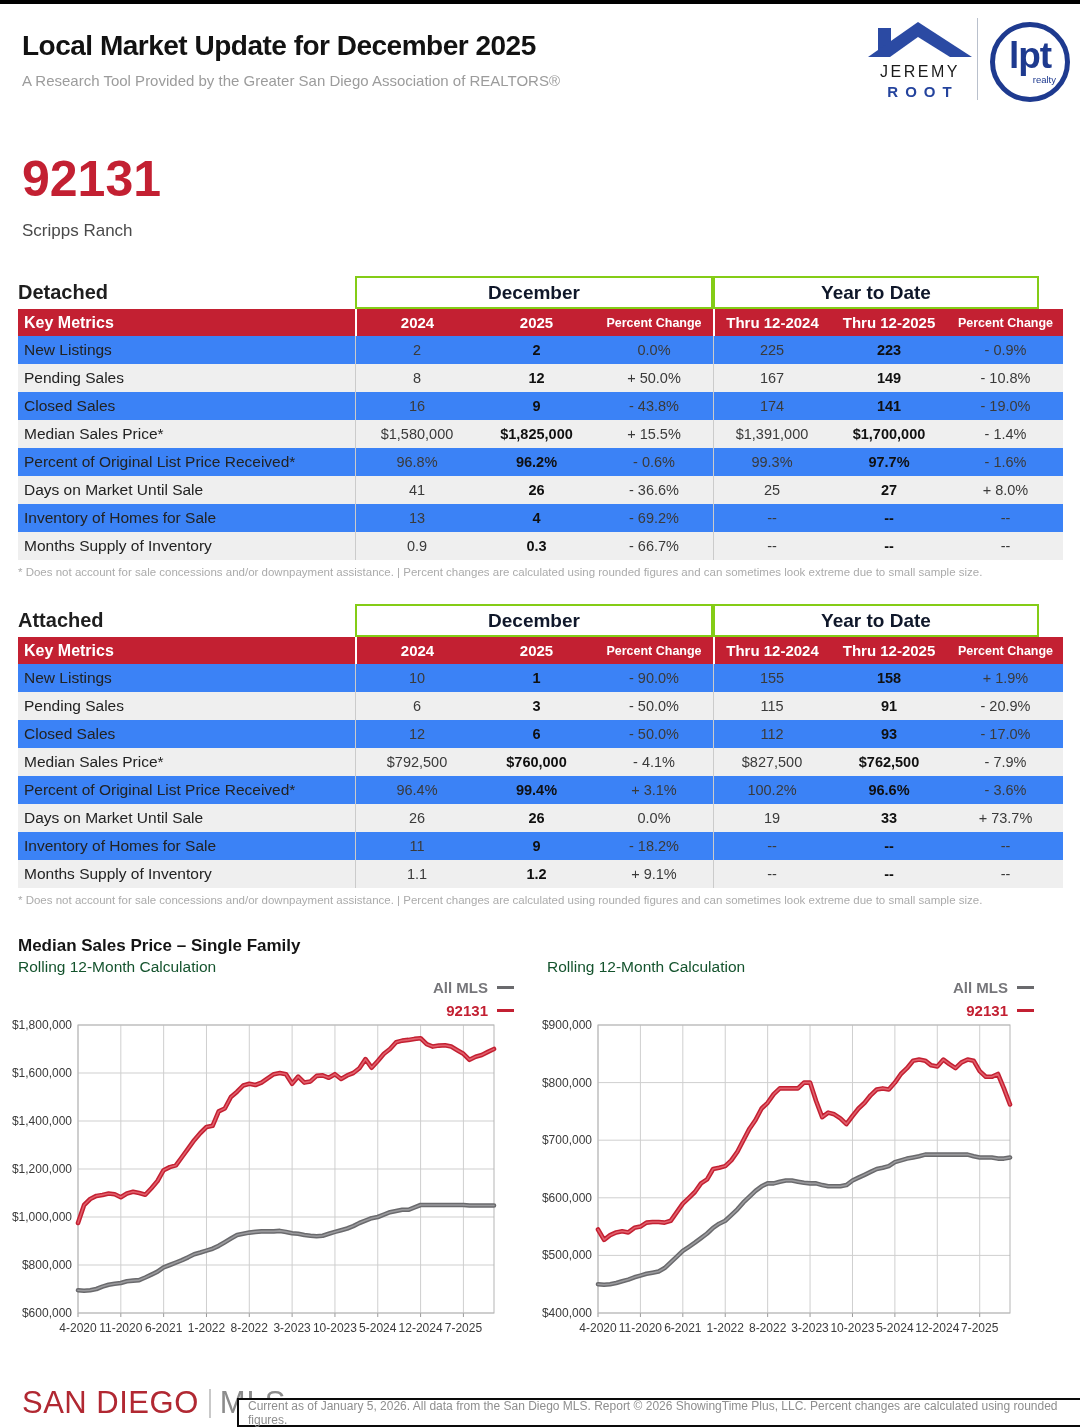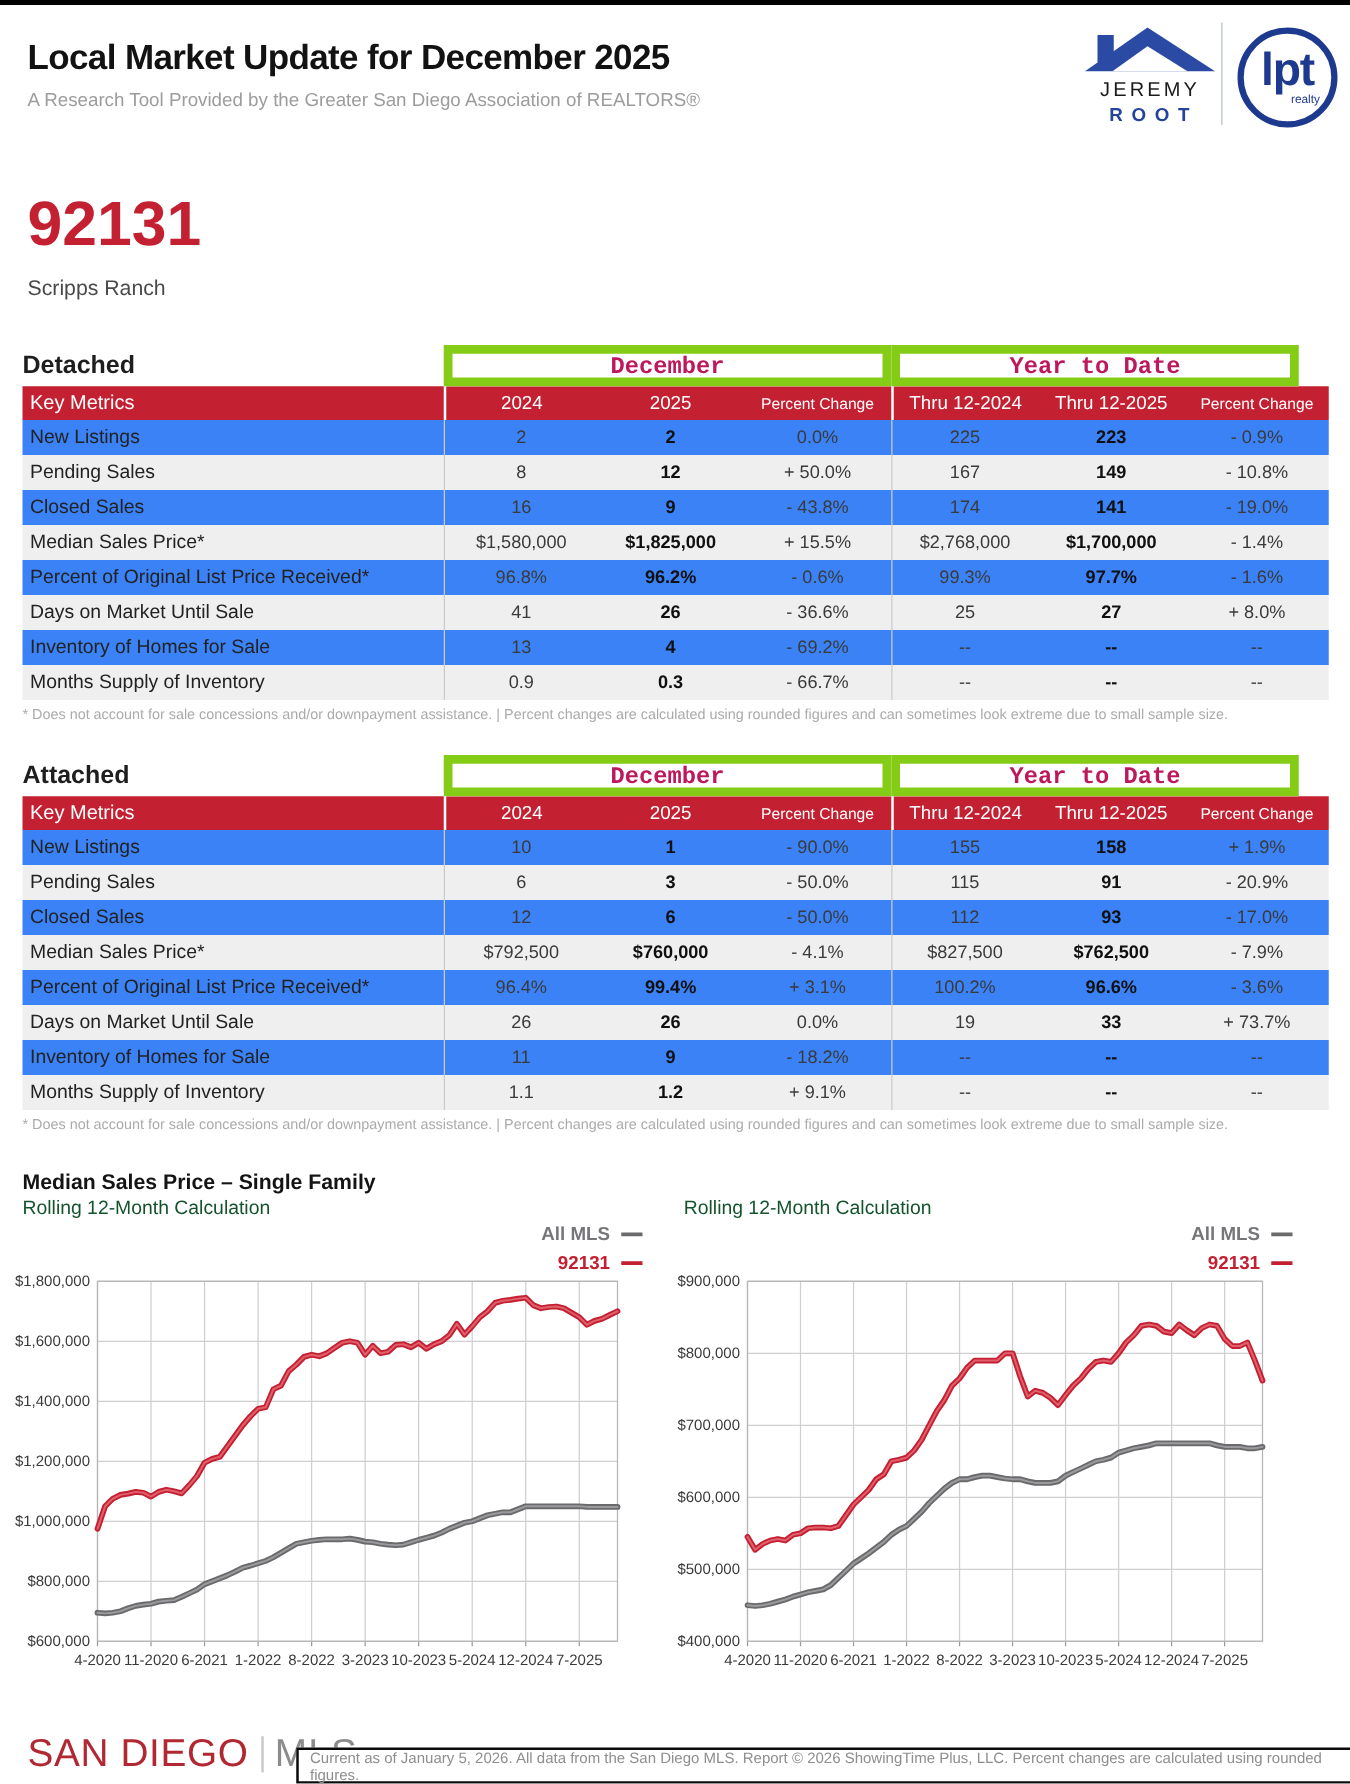--- a/index.html
+++ b/index.html
@@ -19,26 +19,26 @@
   .lpt-main{position:absolute;left:0;top:8px;width:70px;text-align:center;font-size:37px;font-weight:bold;color:#1E3A8F;letter-spacing:-1px;}
   .lpt-sub{position:absolute;right:9px;top:47px;font-size:9.5px;color:#1E3A8F;}
 
   .zip{position:absolute;left:22px;top:150px;font-size:50px;font-weight:800;color:#C32032;}
   .area{position:absolute;left:22px;top:221px;font-size:17px;color:#4A4A4A;}
 
   
   .mtable{position:absolute;left:18px;width:1045px;}
   .band{display:flex;height:33px;}
   .band-label{width:337px;display:flex;align-items:center;font-size:20px;font-weight:bold;color:#1E1E1E;}
-  .band-box{border:7px solid #84cc16;display:flex;align-items:center;justify-content:center;
-            font-size:19px;font-weight:bold;color:#be185d;box-sizing:border-box;background:#fff;font-family:Liberation Mono, monospace;}
+  .band-box{border:2px solid #84cc16;display:flex;align-items:center;justify-content:center;
+            font-size:19px;font-weight:bold;color:#0f172a;box-sizing:border-box;background:#fff;}
   .bb-dec{width:358px;}
   .bb-ytd{width:326px;}
   .redrow{display:flex;height:27px;background:#C32032;color:#fff;}
-  .rc{display:flex;align-items:center;justify-content:center;font-weight:normal;font-size:15px;box-sizing:border-box;}
+  .rc{display:flex;align-items:center;justify-content:center;font-weight:bold;font-size:15px;box-sizing:border-box;}
   .rc.c0{justify-content:flex-start;padding-left:6px;font-size:16px;}
   .c0{width:337px;}.c1{width:123px;}.c2{width:117px;}.c3{width:118px;}
   .c4{width:117px;}.c5{width:118px;}.c6{width:115px;}
   .rc.small{font-size:12.5px;}
   .redrow .sep{border-left:2px solid #fff;}
   .trow{display:flex;height:28px;background:#3b82f6;}
   .trow.alt{background:#EFEFEF;}
   .td{display:flex;align-items:center;justify-content:center;font-size:14.5px;color:#3A3A3A;box-sizing:border-box;}
   .td.c0{justify-content:flex-start;padding-left:6px;font-size:15.5px;color:#222;}
   .td.bold{font-weight:bold;color:#101010;}
@@ -132,21 +132,21 @@
           <div class="td c3">- 43.8%</div>
           <div class="td c4 sep">174</div>
           <div class="td c5 bold">141</div>
           <div class="td c6">- 19.0%</div>
         </div>
         <div class="trow alt">
           <div class="td c0">Median Sales Price*</div>
           <div class="td c1 sep">$1,580,000</div>
           <div class="td c2 bold">$1,825,000</div>
           <div class="td c3">+ 15.5%</div>
-          <div class="td c4 sep">$2,768,000</div>
+          <div class="td c4 sep">$1,391,000</div>
           <div class="td c5 bold">$1,700,000</div>
           <div class="td c6">- 1.4%</div>
         </div>
         <div class="trow">
           <div class="td c0">Percent of Original List Price Received*</div>
           <div class="td c1 sep">96.8%</div>
           <div class="td c2 bold">96.2%</div>
           <div class="td c3">- 0.6%</div>
           <div class="td c4 sep">99.3%</div>
           <div class="td c5 bold">97.7%</div>

